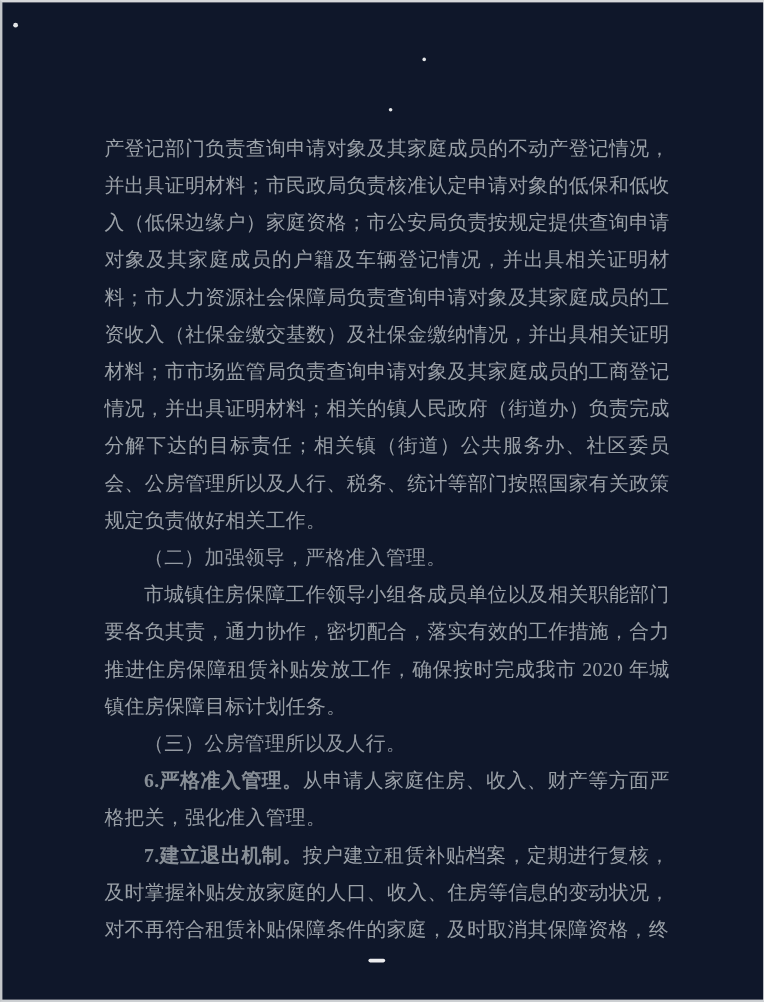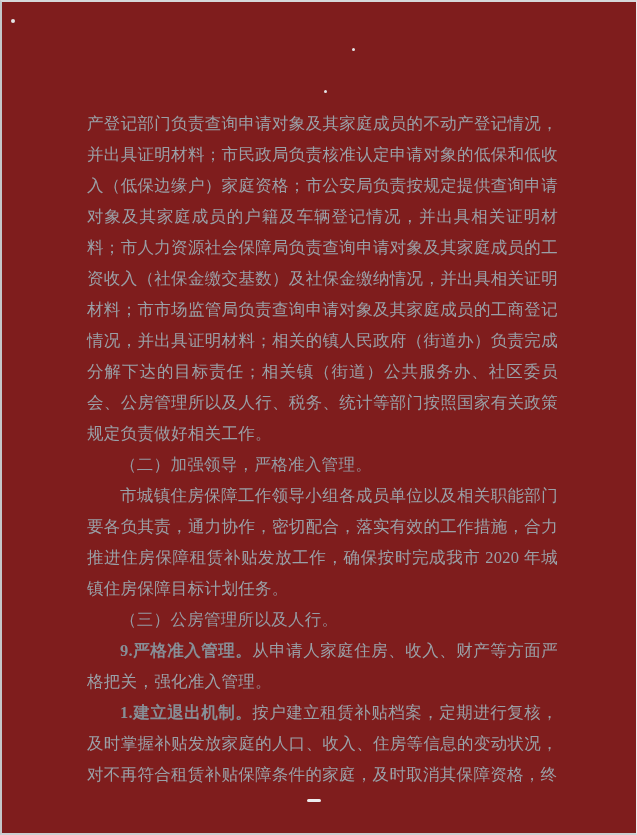--- a/index.html
+++ b/index.html
@@ -5,21 +5,21 @@
   html, body {
     margin: 0;
     padding: 0;
     background: #f2f2f2;
   }
   .scan-page {
     position: relative;
     width: 637px;
     height: 835px;
     margin: 0 auto;
-    background: #7f1d1d;
+    background: #0f172a;
     border-left: 2px solid #c4c7ca;
     border-top: 2px solid #d6d8da;
     border-bottom: 2px solid #cccfd2;
     border-right: 1px solid #e8eaec;
     box-sizing: border-box;
     overflow: hidden;
     font-family: "Liberation Serif", "DejaVu Serif", serif;
   }
   .text-block {
     position: absolute;
@@ -70,18 +70,18 @@
   <div class="text-block">
 
     <p>产登记部门负责查询申请对象及其家庭成员的不动产登记情况，并出具证明材料；市民政局负责核准认定申请对象的低保和低收入（低保边缘户）家庭资格；市公安局负责按规定提供查询申请对象及其家庭成员的户籍及车辆登记情况，并出具相关证明材料；市人力资源社会保障局负责查询申请对象及其家庭成员的工资收入（社保金缴交基数）及社保金缴纳情况，并出具相关证明材料；市市场监管局负责查询申请对象及其家庭成员的工商登记情况，并出具证明材料；相关的镇人民政府（街道办）负责完成分解下达的目标责任；相关镇（街道）公共服务办、社区委员会、公房管理所以及人行、税务、统计等部门按照国家有关政策规定负责做好相关工作。</p>
 
     <p class="indent section-heading">（二）加强领导，严格准入管理。</p>
 
     <p class="indent">市城镇住房保障工作领导小组各成员单位以及相关职能部门要各负其责，通力协作，密切配合，落实有效的工作措施，合力推进住房保障租赁补贴发放工作，确保按时完成我市 2020 年城镇住房保障目标计划任务。</p>
 
     <p class="indent section-heading">（三）公房管理所以及人行。</p>
 
-    <p class="indent"><span class="lead-bold">9.严格准入管理。</span><span>从申请人家庭住房、收入、财产等方面严格把关，强化准入管理。</span></p>
+    <p class="indent"><span class="lead-bold">6.严格准入管理。</span><span>从申请人家庭住房、收入、财产等方面严格把关，强化准入管理。</span></p>
 
-    <p class="indent"><span class="lead-bold">1.建立退出机制。</span><span>按户建立租赁补贴档案，定期进行复核，及时掌握补贴发放家庭的人口、收入、住房等信息的变动状况，对不再符合租赁补贴保障条件的家庭，及时取消其保障资格，终</span></p>
+    <p class="indent"><span class="lead-bold">7.建立退出机制。</span><span>按户建立租赁补贴档案，定期进行复核，及时掌握补贴发放家庭的人口、收入、住房等信息的变动状况，对不再符合租赁补贴保障条件的家庭，及时取消其保障资格，终</span></p>
 
   </div>
 </div>
 
 </body></html>

